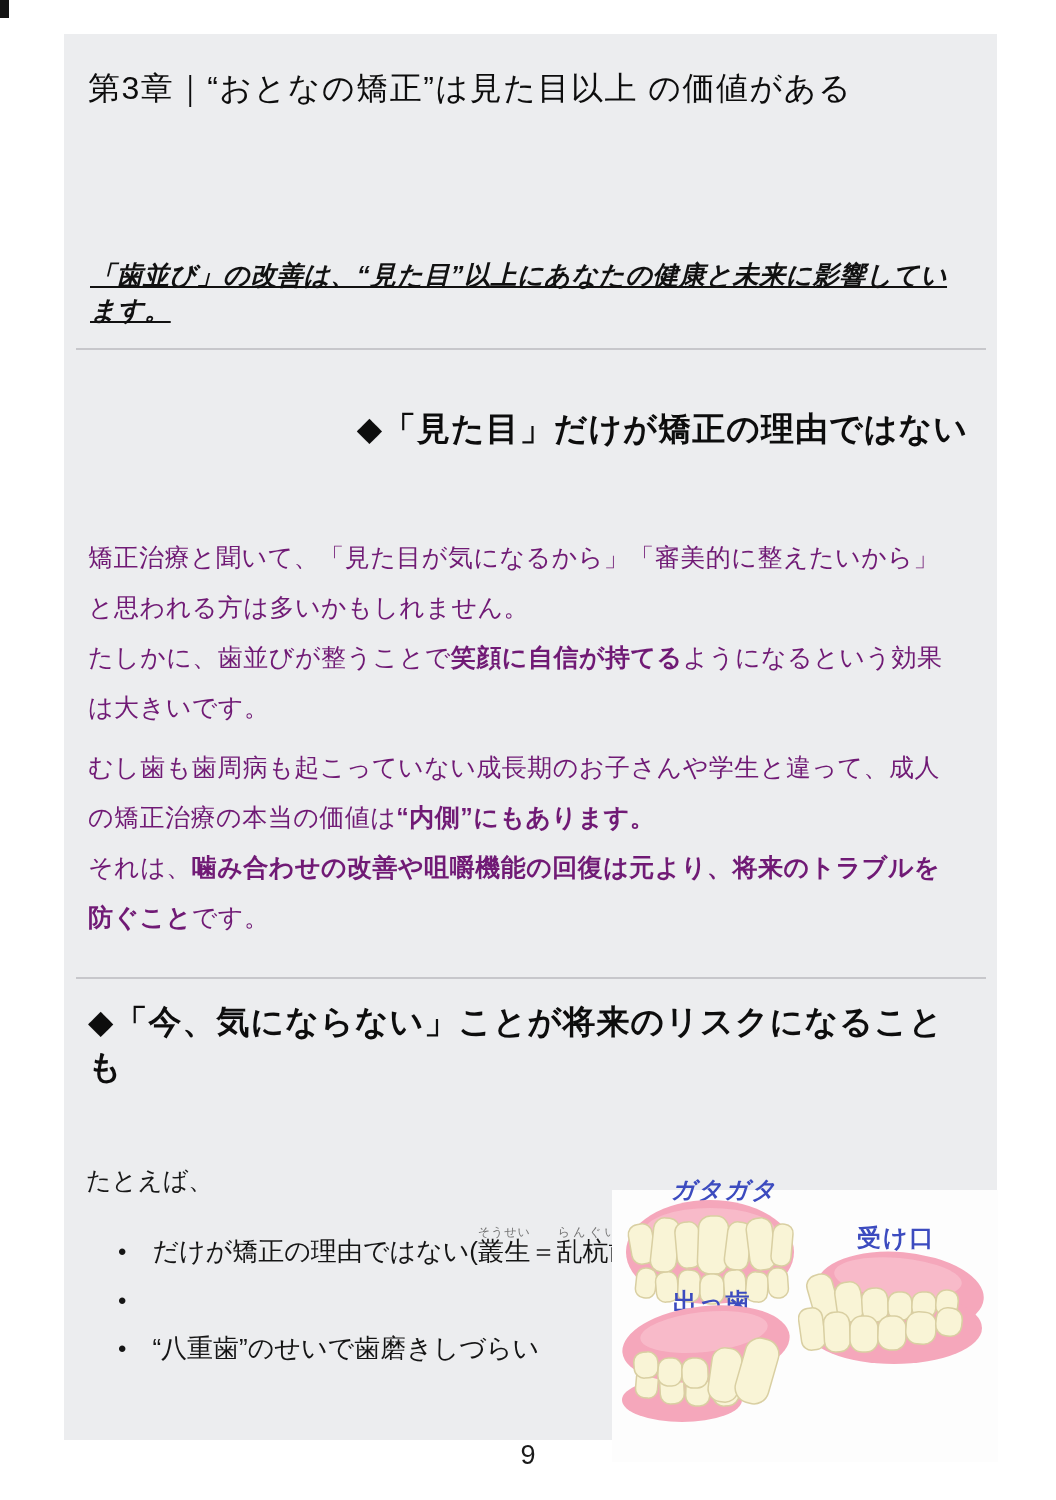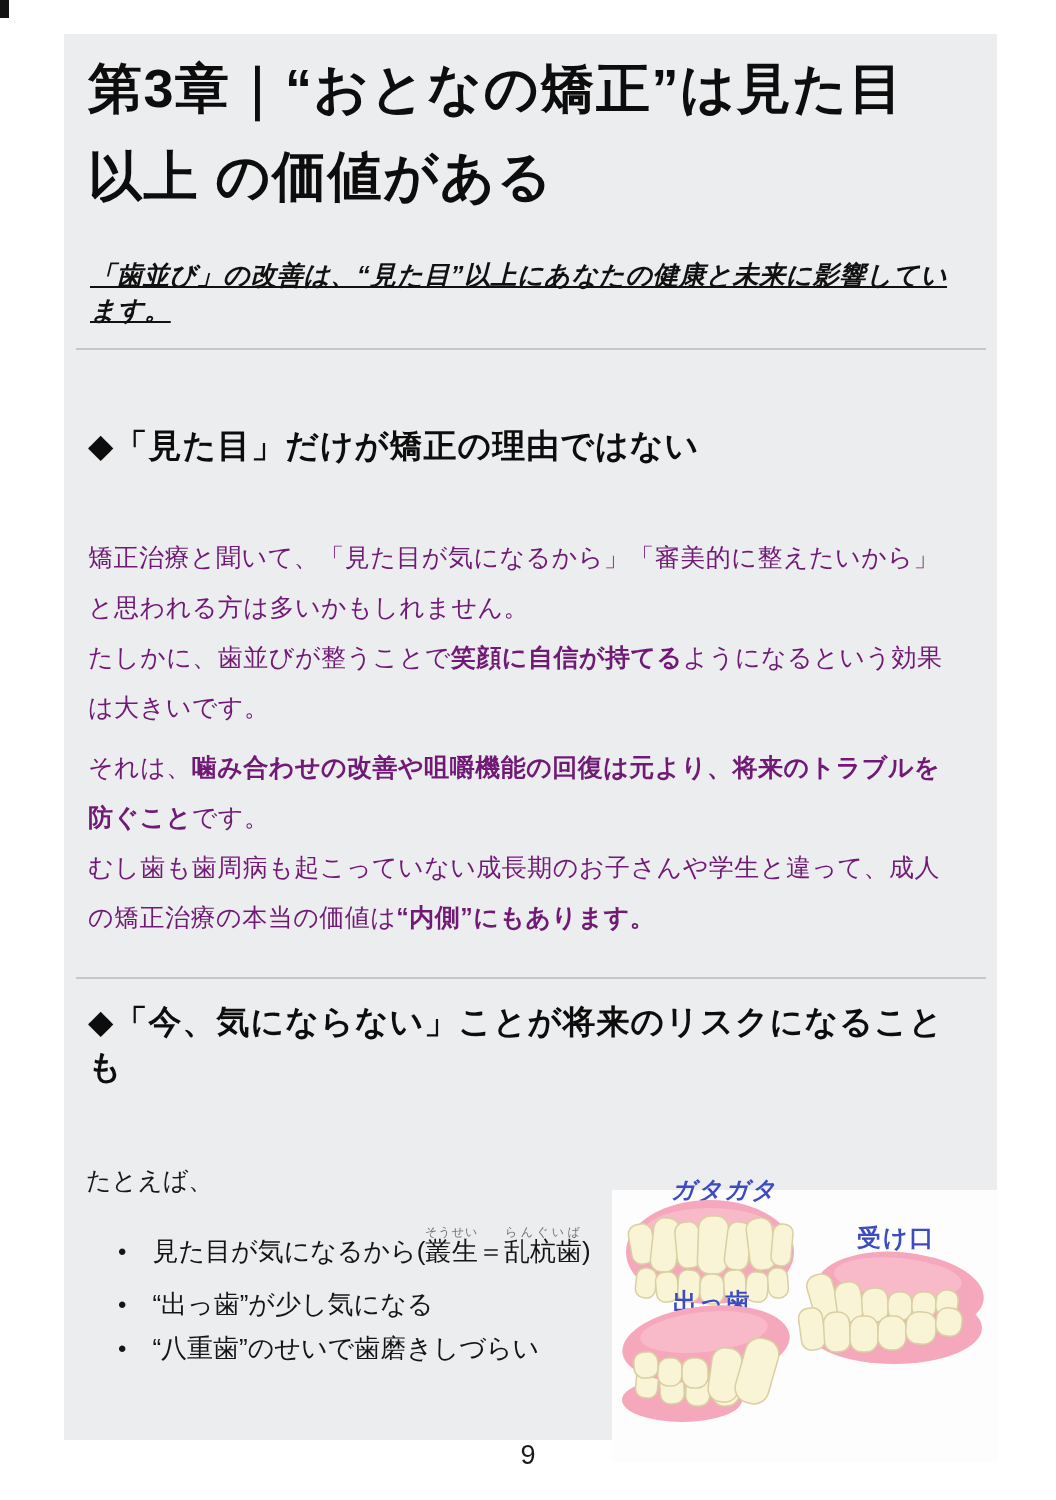--- a/index.html
+++ b/index.html
@@ -16,40 +16,40 @@
   .scan-page {
     left: 64px; top: 34px; width: 933px; height: 1406px;
     background: #ecedef;
   }
   .corner-artifact {
     left: 0; top: 0; width: 9px; height: 18px; background: #141414;
   }
 
   .chapter-title {
     left: 88px; top: 44px; width: 866px;
-    font-size: 54px; font-weight: 700; line-height: 88px;
+    font-size: 32px; font-weight: 400; line-height: 88px;
     letter-spacing: 1.5px; color: #0d0d0d;
   }
   .lead {
     left: 90px; top: 258px; width: 866px;
     font-size: 26px; font-weight: bold; font-style: italic;
     letter-spacing: 0.5px; color: #111; text-decoration: underline;
   }
   .divider {
     left: 76px; width: 910px; height: 0;
     border-top: 2px solid #c7c7cb;
   }
   .divider-1 { top: 348px; }
   .divider-2 { top: 977px; }
 
   .section-heading {
     left: 88px; width: 880px;
     font-size: 33px; font-weight: 900; letter-spacing: 1px; color: #0d0d0d;
   }
-  .heading-1 { top: 424px; }
+  .heading-1 { top: 407px; text-align: right; }
   .heading-2 { top: 1000px; }
 
   .body-para {
     left: 88px; width: 862px;
     font-size: 25px; line-height: 50px; letter-spacing: 0.5px; color: #701a75;
   }
   .para-1 { top: 532px; }
   .para-2 { top: 742px; }
   .body-para .sentence { display: block; }
   .body-para b { font-weight: 900; }
@@ -107,38 +107,37 @@
 <div class="abs divider divider-1"></div>
 
 <h2 class="abs section-heading heading-1">◆「見た目」だけが矯正の理由ではない</h2>
 
 <p class="abs body-para para-1">
   <span class="sentence"><span>矯正治療と聞いて、「見た目が気になるから」「審美的に整えたいから」と思われる方は多いかもしれません。</span></span>
   <span class="sentence"><span>たしかに、歯並びが整うことで</span><b>笑顔に自信が持てる</b><span>ようになるという効果は大きいです。</span></span>
 </p>
 
 <p class="abs body-para para-2">
+  <span class="sentence"><span>むし歯も歯周病も起こっていない成長期のお子さんや学生と違って、成人の矯正治療の本当の価値は</span><b>“内側”にもあります。</b></span>
   <span class="sentence"><span>それは、</span><b>噛み合わせの改善や咀嚼機能の回復は元より、将来のトラブルを防ぐこと</b><span>です。</span></span>
-  <span class="sentence"><span>むし歯も歯周病も起こっていない成長期のお子さんや学生と違って、成人の矯正治療の本当の価値は</span><b>“内側”にもあります。</b></span>
 </p>
 
 <div class="abs divider divider-2"></div>
 
 <h2 class="abs section-heading heading-2">◆「今、気にならない」ことが将来のリスクになることも</h2>
 
 <p class="abs example-intro">たとえば、</p>
 
 <div class="abs bullet-row bullet-1">
   <span class="dot">•</span>
-  <span><span>見た目が気になるから(</span><ruby><span>叢生</span><rt>そうせい</rt></ruby><span>＝</span><ruby><span>乱杭歯</span><rt>らんぐいば</rt></ruby><span>)</span></span>
+  <span><span>だけが矯正の理由ではない(</span><ruby><span>叢生</span><rt>そうせい</rt></ruby><span>＝</span><ruby><span>乱杭歯</span><rt>らんぐいば</rt></ruby><span>)</span></span>
 </div>
 
 <div class="abs bullet-row bullet-2">
   <span class="dot">•</span>
-  <span>“出っ歯”が少し気になる</span>
 </div>
 
 <div class="abs bullet-row bullet-3">
   <span class="dot">•</span>
   <span>“八重歯”のせいで歯磨きしづらい</span>
 </div>
 
 <div class="abs fig-panel"></div>
 
 <div class="abs fig-label label-crowded">ガタガタ</div>

